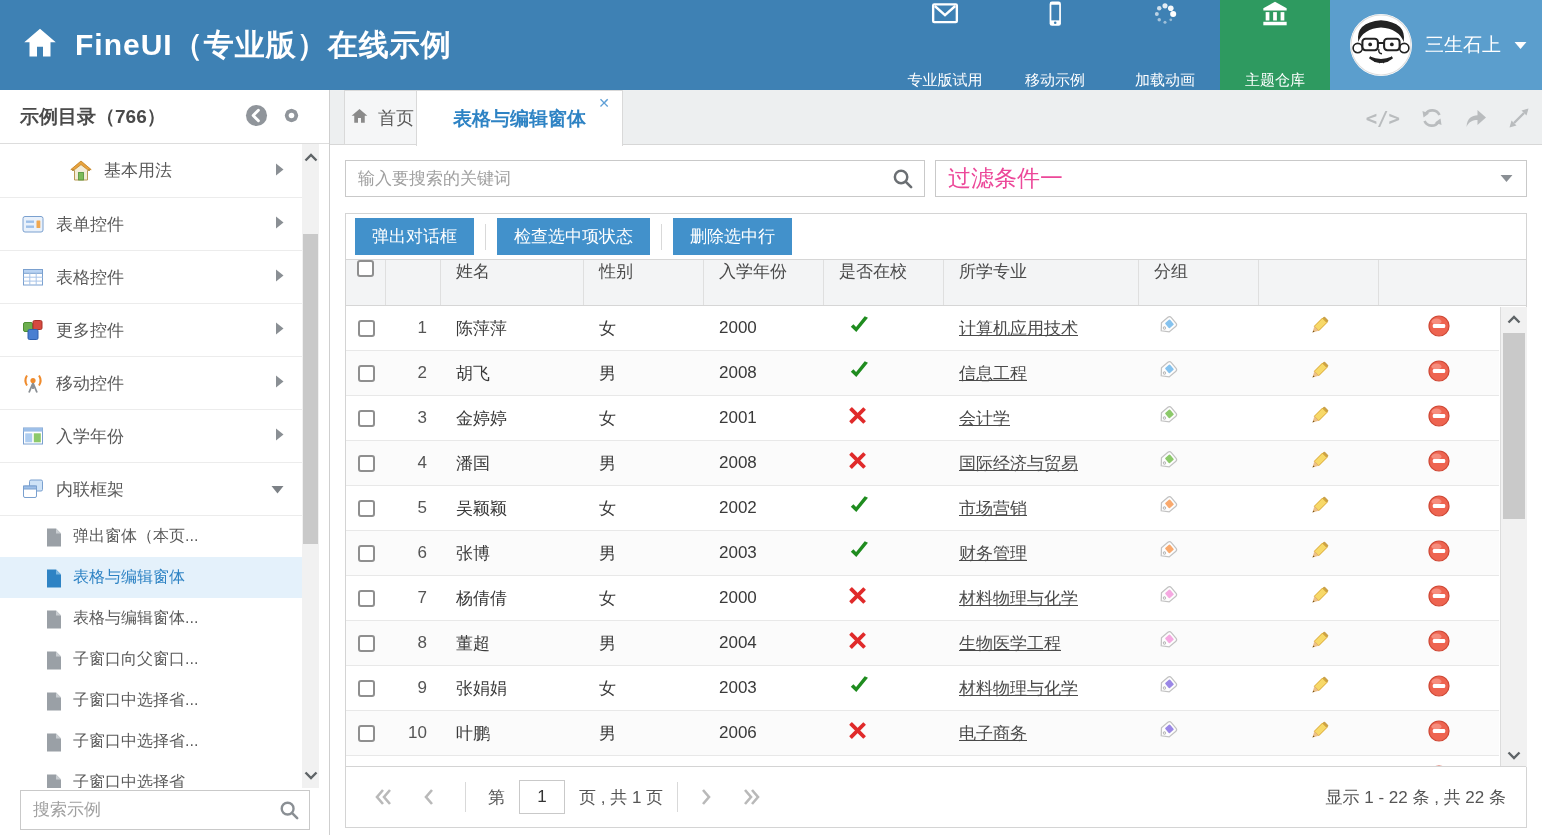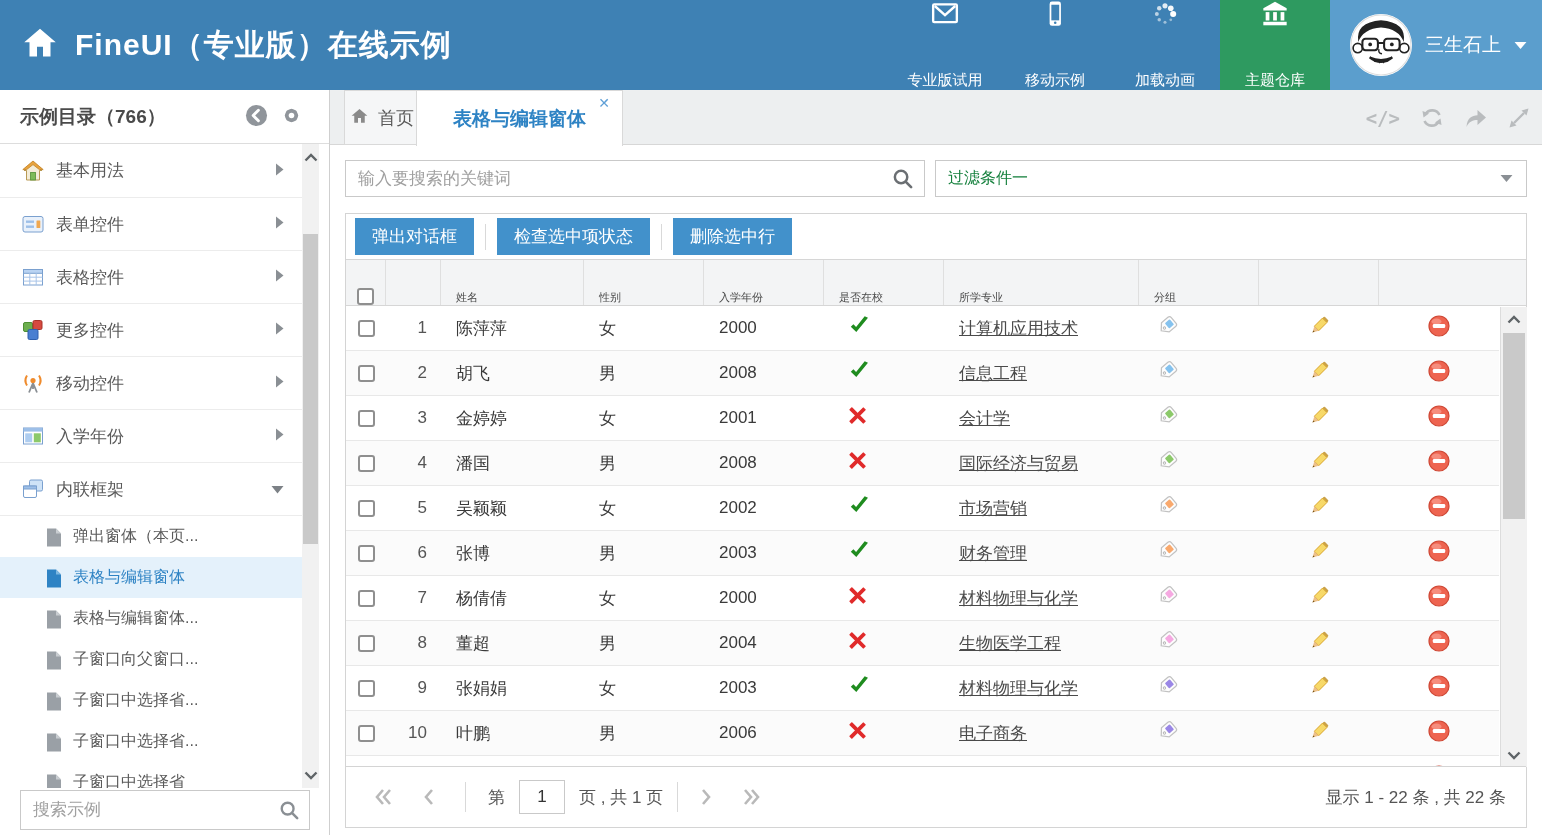--- a/index.html
+++ b/index.html
@@ -19,21 +19,21 @@
 .uname{font-size:19px;}
 .avatar{width:62px;height:62px;border-radius:50%;background:#fff;overflow:hidden;flex:none;}
 
 
 .sidebar{position:absolute;left:0;top:90px;width:330px;height:745px;background:#fff;border-right:1px solid #cfcfcf;}
 .sb-header{position:absolute;left:0;top:0;width:100%;height:54px;border-bottom:1px solid #ddd;display:flex;align-items:center;}
 .sb-title{font-size:19px;font-weight:bold;color:#4a4a4a;margin-left:20px;}
 .sb-hicons{position:absolute;right:26px;top:0;height:54px;display:flex;align-items:center;gap:12px;}
 .sb-menu{position:absolute;left:0;top:54px;width:302px;height:644px;overflow:hidden;}
 .sb-item{height:53px;display:flex;align-items:center;border-top:1px solid #ececec;cursor:pointer;position:relative;}
-.sb-item:first-child{border-top:none;}
+.sb-item:first-child{border-top:none;margin-left:48px;}
 .sb-item .mi{margin-left:22px;width:22px;height:22px;flex:none;}
 .sb-item .ml{margin-left:12px;font-size:17px;color:#5a5a5a;}
 .sb-item .ma{position:absolute;right:18px;}
 .sb-subs{border-top:1px solid #ececec;}
 .sb-sub{height:41px;display:flex;align-items:center;padding-left:46px;cursor:pointer;}
 .sb-sub .si{width:16px;height:18px;flex:none;}
 .sb-sub .sl{margin-left:11px;font-size:16px;color:#5a5a5a;white-space:nowrap;}
 .sb-sub.sel{background:#e4f1fb;}
 .sb-sub.sel .sl{color:#2e83c4;}
 .sb-scroll{position:absolute;left:302px;top:54px;width:17px;height:644px;background:#f1f1f1;}
@@ -55,31 +55,31 @@
 .tb-icons{position:absolute;right:12px;top:0;height:55px;display:flex;align-items:center;gap:20px;}
 .tb-icons .ti{display:flex;cursor:pointer;}
 
 
 .content{position:absolute;left:330px;top:145px;width:1212px;height:690px;background:#fff;}
 .search-input{position:absolute;left:15px;top:15px;width:580px;height:37px;border:1px solid #c9c9c9;display:flex;align-items:center;}
 .search-input input{flex:1;border:none;outline:none;font-size:17px;color:#3b82f6;padding-left:12px;font-family:inherit;}
 .search-input input::placeholder{color:#a0a0a0;}
 .search-input .sic{margin-right:11px;display:flex;}
 .filter-dd{position:absolute;left:605px;top:15px;width:592px;height:37px;border:1px solid #c9c9c9;display:flex;align-items:center;cursor:pointer;}
-.filter-dd .fv{flex:1;font-size:16px;color:#15803d;padding-left:12px;}
+.filter-dd .fv{flex:1;font-size:23px;color:#ec4899;padding-left:12px;}
 .filter-dd .ca{margin-right:13px;display:flex;}
 
 
 .panel{position:absolute;left:15px;top:68px;width:1182px;height:615px;border:1px solid #d4d4d4;background:#fff;}
 .btn-row{height:45px;display:flex;align-items:center;padding-left:9px;}
 .abtn{height:37px;background:#4291cb;color:#fff;font-size:17px;border:none;padding:0 17px;cursor:pointer;font-family:inherit;}
 .bsep{width:1px;height:26px;background:#d9d9d9;margin:0 11px;}
 
 .ghead{height:47px;background:#f3f4f5;border-top:1px solid #d6d6d6;border-bottom:1px solid #d6d6d6;display:flex;}
-.ghc{display:flex;align-items:flex-end;border-right:1px solid #dfdfdf;font-size:11px;color:#4a4a4a;padding-left:15px;}
+.ghc{display:flex;align-items:flex-start;border-right:1px solid #dfdfdf;font-size:17px;color:#4a4a4a;padding-left:15px;}
 .ghc:last-child{border-right:none;}
 .gbody{height:460px;overflow:hidden;position:relative;width:1153px;}
 .grow{height:45px;display:flex;border-bottom:1px solid #e8e8e8;background:#fff;cursor:pointer;}
 .grow.alt{background:#fbfbfb;}
 .gc{display:flex;align-items:center;font-size:17px;color:#3a3a3a;padding-left:15px;overflow:hidden;}
 .gc.cnum{justify-content:flex-end;padding-left:0;padding-right:14px;color:#555;}
 .gc.ccheck,.gc.cicon{justify-content:center;padding-left:0;}
 .gc.cenr{padding-left:25px;}
 .gc.cgrp{padding-left:18px;}
 .glink{color:#4a4a4a;text-decoration:underline;cursor:pointer;}

